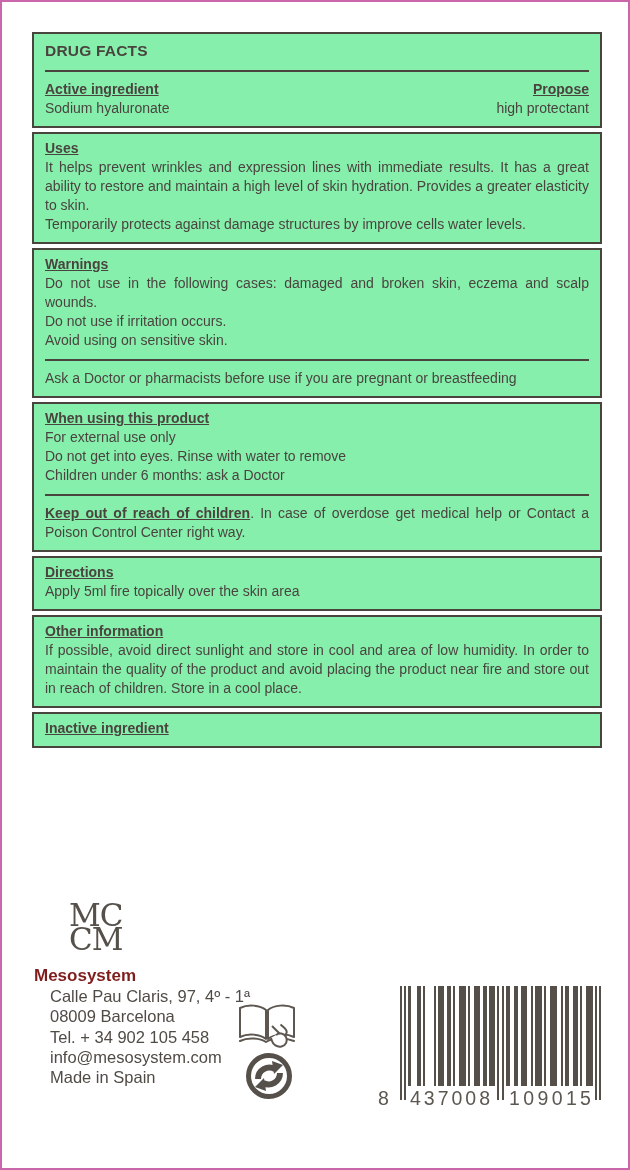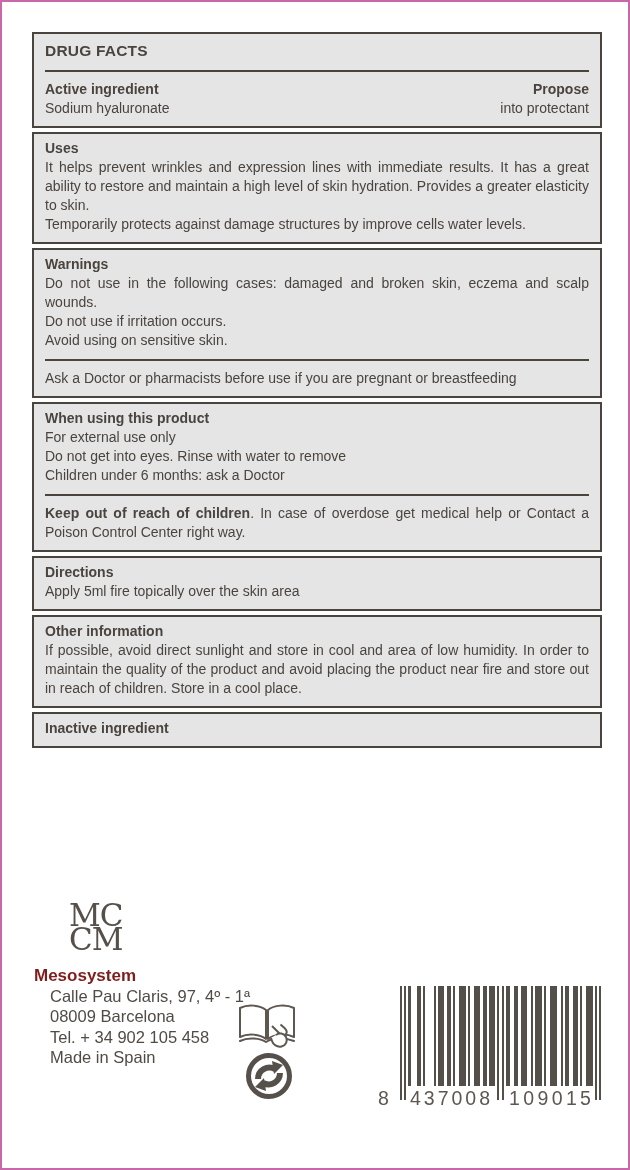--- a/index.html
+++ b/index.html
@@ -14,26 +14,26 @@
     overflow:hidden;
   }
   
   .panel{
     position:absolute;left:30px;top:30px;width:570px;
     display:flex;flex-direction:column;gap:4px;
   }
   .sec{
     box-sizing:border-box;
     border:2px solid #4a443f;
-    background:#e5e5e5;
+    background:#86efac;
     padding:5px 11px 8px 11px;
     font-size:14px;line-height:19px;
   }
   .sec p{margin:0;}
-  .bold{font-weight:bold;}
+  .bold{font-weight:bold;text-decoration:underline;}
   .justify{text-align:justify;}
   .df-title{font-size:15.5px;font-weight:bold;letter-spacing:.2px;margin:2px 0 10px 0;}
   .rule{border:0;border-top:2px solid #4a443f;margin:0 0 8px 0;}
   .subrule{border:0;border-top:2px solid #4a443f;margin:9px 0 8px 0;}
   .ai-row{display:flex;justify-content:space-between;align-items:flex-start;}
   .ai-right{text-align:right;}
   
   .logo{
     position:absolute;left:50px;top:901px;width:50px;
     font-family:"DejaVu Serif","Liberation Serif",serif;
@@ -67,21 +67,21 @@
     <div class="sec">
       <div class="df-title">DRUG FACTS</div>
       <hr class="rule">
       <div class="ai-row">
         <div>
           <p class="bold">Active ingredient</p>
           <p>Sodium hyaluronate</p>
         </div>
         <div class="ai-right">
           <p class="bold">Propose</p>
-          <p>into protectant</p>
+          <p>high protectant</p>
         </div>
       </div>
     </div>
 
     <div class="sec">
       <p class="bold">Uses</p>
       <p class="justify">It helps prevent wrinkles and expression lines with immediate results. It has a great ability to restore and maintain a high level of skin hydration. Provides a greater elasticity to skin.</p>
       <p>Temporarily protects against damage structures by improve cells water levels.</p>
     </div>
 
@@ -123,20 +123,21 @@
   <div class="logo">
     <div>MC</div>
     <div>CM</div>
   </div>
 
   <div class="company">Mesosystem</div>
   <div class="address">
     <p>Calle Pau Claris, 97, 4º - 1ª</p>
     <p>08009 Barcelona</p>
     <p>Tel. + 34 902 105 458</p>
+    <p>info@mesosystem.com</p>
     <p>Made in Spain</p>
   </div>
 
   <div class="icon-book">
     <svg width="62" height="48" viewBox="0 0 62 48" fill="none">
       <path d="M4,6 C12,2 24,3 30,8 L30,37 C24,32 12,31 4,35 Z" stroke="#5d5750" stroke-width="2" fill="#fff" stroke-linejoin="round"></path>
       <path d="M58,6 C50,2 38,3 32,8 L32,37 C38,32 50,31 58,35 Z" stroke="#5d5750" stroke-width="2" fill="#fff" stroke-linejoin="round"></path>
       <path d="M4,39 C12,35 24,36 30,40 C36,36 48,35 58,39" stroke="#5d5750" stroke-width="2" fill="none" stroke-linecap="round"></path>
       <path d="M36,24 l8,8 c2,2 5,2 6,0 c1.5,-2 0.5,-4 -1.5,-6 l-4,-3.5" stroke="#5d5750" stroke-width="2" fill="#fff" stroke-linejoin="round"></path>
       <path d="M40,33 c3,-2.5 8,-2 10,2 c2,4 0,8.5 -4.5,9.5 c-4.5,1 -8.5,-2 -9.5,-5.5 l-1,-3" stroke="#5d5750" stroke-width="2" fill="#fff" stroke-linejoin="round"></path>

